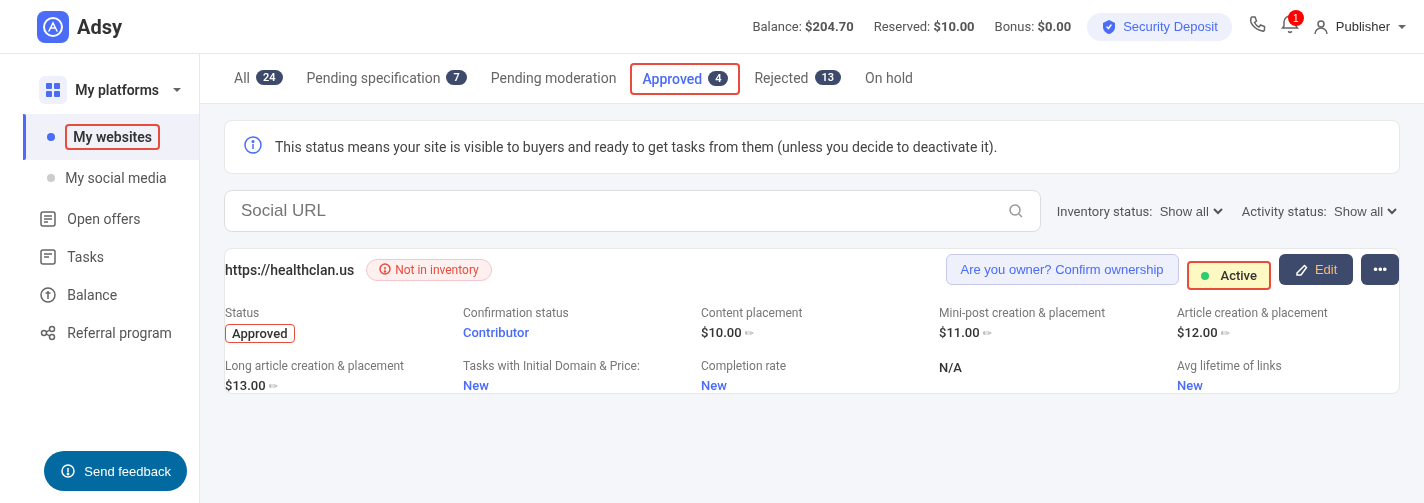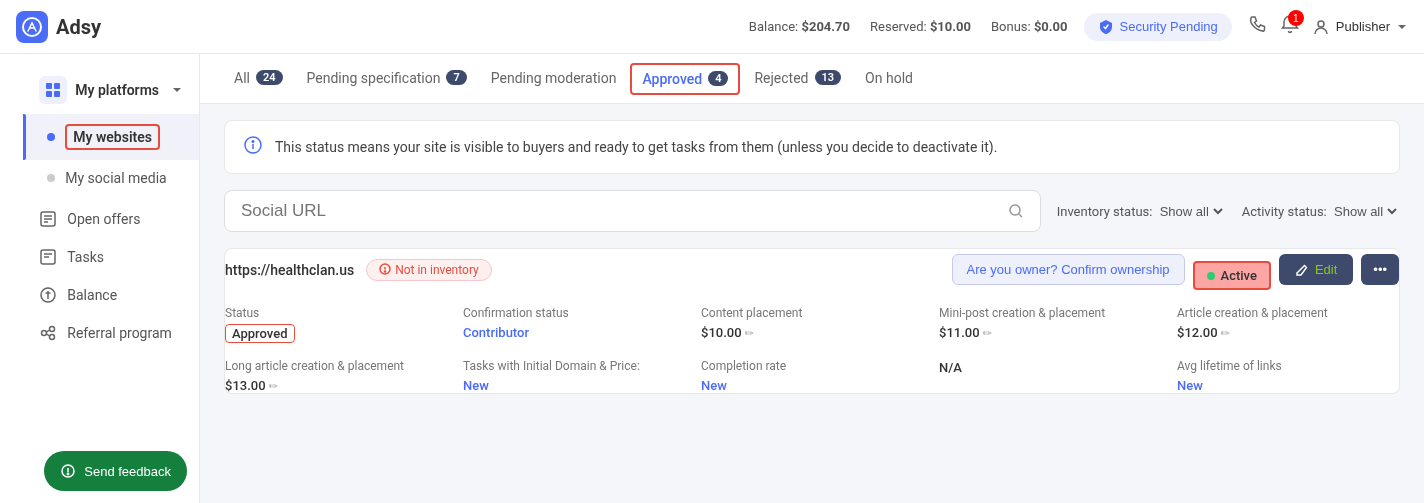--- a/index.html
+++ b/index.html
@@ -1,20 +1,20 @@
 <!DOCTYPE html>
 <html><head>
   <meta charset="utf-8">
   <style>
     * { box-sizing: border-box; margin: 0; padding: 0; }
     body { font-family: -apple-system, BlinkMacSystemFont, 'Segoe UI', Roboto, sans-serif; font-size: 14px; color: #333; background: #f5f6fa; display: flex; flex-direction: column; height: 503px; overflow: hidden; }
 
     
     .header { background: #fff; display: flex; align-items: center; padding: 0 16px; height: 54px; border-bottom: 1px solid #e8e8e8; gap: 16px; flex-shrink: 0; }
-    .logo { display: flex; align-items: center; gap: 8px; font-weight: 700; font-size: 20px; color: #333; margin-right: 16px; }
+    .logo { display: flex; align-items: center; gap: 8px; font-weight: 700; font-size: 20px; color: #333; margin-right: 16px; margin-left: 21px; }
     .logo-icon { width: 32px; height: 32px; background: #4a6cf7; border-radius: 8px; display: flex; align-items: center; justify-content: center; color: white; font-weight: 700; font-size: 14px; }
     .header-spacer { flex: 1; }
     .header-balance { display: flex; gap: 20px; align-items: center; font-size: 13px; color: #555; margin-left: 47px; }
     .security-deposit-btn { background: #eef0fb; border: none; border-radius: 20px; padding: 6px 14px; display: flex; align-items: center; gap: 6px; font-size: 13px; font-weight: 500; color: #4a6cf7; cursor: pointer; }
     .header-icons { display: flex; align-items: center; gap: 12px; }
     .header-icon-btn { background: none; border: none; cursor: pointer; color: #666; font-size: 18px; position: relative; }
     .notification-badge { position: absolute; top: -4px; right: -4px; background: red; color: white; border-radius: 50%; width: 16px; height: 16px; font-size: 10px; display: flex; align-items: center; justify-content: center; }
     .publisher-btn { background: none; border: none; cursor: pointer; display: flex; align-items: center; gap: 6px; font-size: 13px; font-weight: 500; color: #333; }
 
     
@@ -27,21 +27,21 @@
     .my-platforms-item { display: flex; align-items: center; gap: 8px; padding: 10px 16px; cursor: pointer; font-weight: 600; color: #333; font-size: 14px; }
     .my-platforms-item .platform-icon { width: 28px; height: 28px; background: #eef0fb; border-radius: 6px; display: flex; align-items: center; justify-content: center; }
     .sidebar-sub-item { display: flex; align-items: center; gap: 10px; padding: 10px 16px 10px 24px; cursor: pointer; color: #555; font-size: 14px; position: relative; }
     .sidebar-sub-item.active { background: #f0f1f9; color: #333; font-weight: 600; }
     .sidebar-sub-item .dot { width: 8px; height: 8px; border-radius: 50%; background: #4a6cf7; flex-shrink: 0; }
     .sidebar-sub-item.active::before { content: ''; position: absolute; left: 0; top: 0; bottom: 0; width: 3px; background: #4a6cf7; border-radius: 0 2px 2px 0; }
     .active-box { border: 2px solid #e74c3c; border-radius: 4px; padding: 3px 6px; }
     .sidebar-main-item { display: flex; align-items: center; gap: 10px; padding: 10px 16px; cursor: pointer; color: #555; font-size: 14px; }
     .sidebar-main-item svg { color: #666; }
     .sidebar-bottom { padding: 12px; }
-    .send-feedback-btn { background: #15803d; color: white; border: none; border-radius: 24px; padding: 12px 16px; display: flex; align-items: center; gap: 8px; cursor: pointer; font-size: 13px; font-weight: 500; width: 100%; }
+    .send-feedback-btn { background: #0369a1; color: white; border: none; border-radius: 24px; padding: 12px 16px; display: flex; align-items: center; gap: 8px; cursor: pointer; font-size: 13px; font-weight: 500; width: 100%; }
 
     
     .main { flex: 1; overflow-y: auto; display: flex; flex-direction: column; }
 
     
     .tabs-bar { background: #fff; border-bottom: 1px solid #e8e8e8; padding: 0 24px; display: flex; align-items: center; gap: 4px; flex-shrink: 0; height: 50px; }
     .tab { padding: 14px 10px; font-size: 14px; color: #666; cursor: pointer; display: flex; align-items: center; gap: 6px; border-bottom: 2px solid transparent; white-space: nowrap; }
     .tab-badge { background: #3d4a6b; color: white; border-radius: 10px; padding: 1px 7px; font-size: 11px; font-weight: 600; }
     .tab.active-outlined { border: 2px solid #e74c3c; border-radius: 4px; color: #4a6cf7; font-weight: 500; padding: 6px 10px; }
     .tab.active-outlined .tab-badge { background: #3d4a6b; }
@@ -61,23 +61,23 @@
     .filter-label { font-size: 13px; color: #555; white-space: nowrap; }
     .filter-select { background: none; border: none; font-size: 13px; color: #555; cursor: pointer; }
 
     
     .website-card { background: #fff; border: 1px solid #e8e8e8; border-radius: 8px; }
     .card-top { display: flex; align-items: center; gap: 12px; margin-bottom: 16px; }
     .card-url { font-size: 14px; color: #333; font-weight: 500; }
     .not-in-inventory-badge { background: #fff0f0; border: 1px solid #f5c6cb; color: #e74c3c; border-radius: 20px; padding: 3px 12px; font-size: 12px; display: flex; align-items: flex-start; gap: 4px; }
     .card-actions { margin-left: auto; display: flex; align-items: center; gap: 8px; }
     .confirm-ownership-btn { background: #eef0fb; border: 1px solid #c5caed; color: #4a6cf7; border-radius: 6px; padding: 7px 14px; font-size: 13px; cursor: pointer; }
-    .active-status { border: 2px solid #e74c3c; border-radius: 4px; background: #fca5a5; padding: 5px 12px; display: flex; align-items: center; gap: 6px; font-size: 13px; font-weight: 500; cursor: pointer; margin-top: 12px; }
+    .active-status { border: 2px solid #e74c3c; border-radius: 4px; background: #fef9c3; padding: 5px 12px; display: flex; align-items: center; gap: 12px; font-size: 13px; font-weight: 500; cursor: pointer; margin-top: 12px; }
     .active-dot { width: 8px; height: 8px; border-radius: 50%; background: #2ecc71; }
-    .edit-btn { background: #3d4a6b; color: #84cc16; border: none; border-radius: 6px; padding: 8px 16px; font-size: 13px; cursor: pointer; display: flex; align-items: center; gap: 6px; }
+    .edit-btn { background: #3d4a6b; color: #fdba74; border: none; border-radius: 6px; padding: 8px 16px; font-size: 13px; cursor: pointer; display: flex; align-items: center; gap: 6px; }
     .more-btn { background: #3d4a6b; color: white; border: none; border-radius: 6px; padding: 8px 12px; font-size: 13px; cursor: pointer; }
 
     
     .card-fields { display: grid; grid-template-columns: repeat(5, 1fr); gap: 16px; margin-bottom: 16px; }
     .card-field-label { font-size: 12px; color: #777; margin-bottom: 4px; }
     .card-field-value { font-size: 13px; color: #333; font-weight: 500; }
     .card-field-value.blue { color: #4a6cf7; }
     .card-field-value.approved { border: 1.5px solid #e74c3c; border-radius: 4px; padding: 1px 6px; display: inline-block; color: #333; font-size: 13px; }
     .card-field-value.contributor { color: #4a6cf7; }
     .edit-pencil { color: #999; font-size: 11px; cursor: pointer; }
@@ -113,21 +113,21 @@
       <span>Bonus:</span>
       <strong>$0.00</strong>
     </span>
   </div>
 
   <button class="security-deposit-btn">
     <svg width="16" height="16" viewBox="0 0 16 16" fill="#4a6cf7">
         <path d="M8 1L2 4v4c0 3.3 2.6 6.3 6 7 3.4-.7 6-3.7 6-7V4L8 1z"></path>
         <path d="M6 8l1.5 1.5L10 6" stroke="white" stroke-width="1.5" fill="none" stroke-linecap="round"></path>
       </svg>
-    <span>Security Pending</span>
+    <span>Security Deposit</span>
   </button>
 
   <div class="header-icons">
     <button class="header-icon-btn">
       <svg width="20" height="20" viewBox="0 0 20 20" fill="none" stroke="#666" stroke-width="1.5">
           <path d="M4 3h3l1.5 4-2 1.5c1 2 2.5 3.5 4.5 4.5L12.5 11l4 1.5v3c0 1-1 2-2 1.5C6 15.5 1.5 8 3 5c-.5-1 .5-2 1-2z"></path>
         </svg>
     </button>
     <button class="header-icon-btn">
       <svg width="20" height="20" viewBox="0 0 20 20" fill="none" stroke="#666" stroke-width="1.5">

